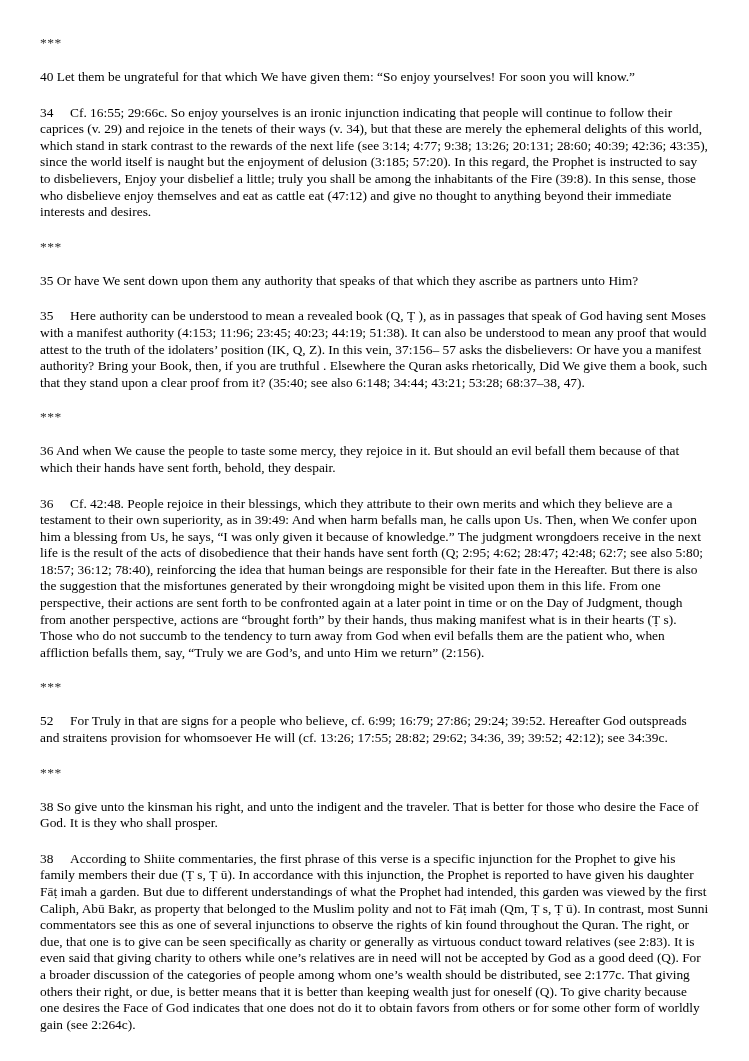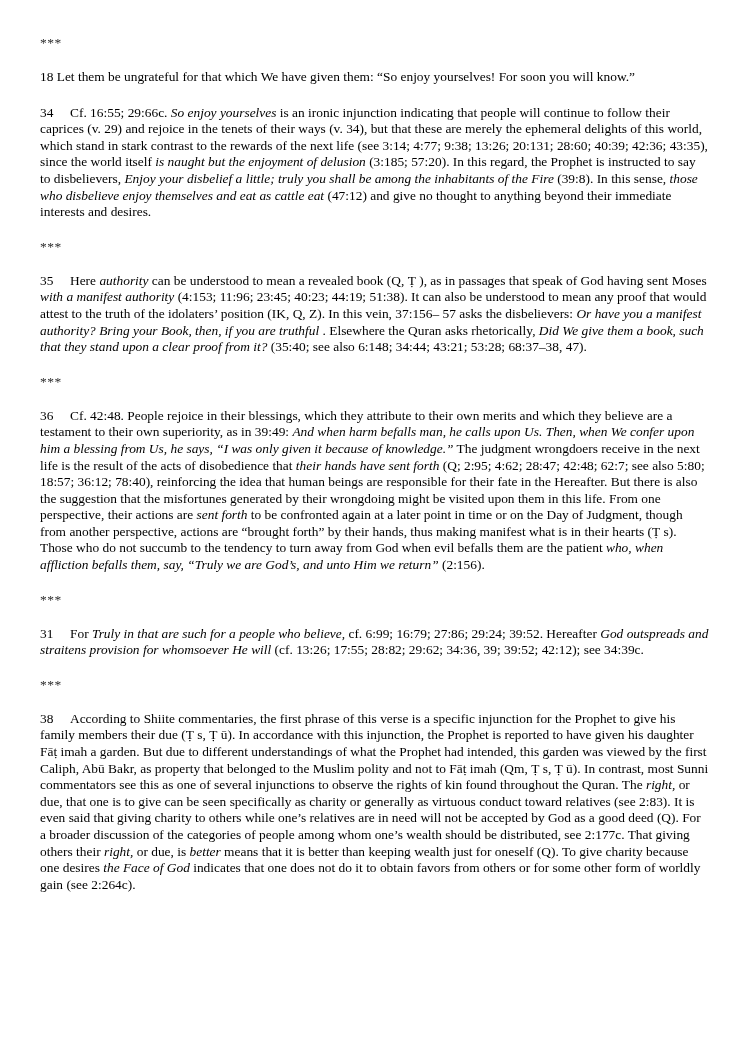--- a/index.html
+++ b/index.html
@@ -40,32 +40,35 @@
     font-size: 13.4px;
     line-height: 16.6px;
     margin: 0 0 19px 0;
     text-align: left;
     padding-left: 0;
   }
   .comment .cnum {
     display: inline-block;
     min-width: 30px;
   }
-  .it { font-style: italic; }
+  .it { }
 </style>
 </head>
 <body>
 
 <div id="page">
   <div class="content" id="content">
       <p class="sep">***</p>
-      <p class="verse">18 Let them be ungrateful for that which We have given them: “So enjoy yourselves! For soon you will know.”</p>
+      <p class="verse">40 Let them be ungrateful for that which We have given them: “So enjoy yourselves! For soon you will know.”</p>
       <p class="comment"><span class="cnum">34</span><span>Cf. 16:55; 29:66c. </span><span class="it">So enjoy yourselves</span><span> is an ironic injunction indicating that people will continue to follow their caprices (v. 29) and rejoice in the tenets of their ways (v. 34), but that these are merely the ephemeral delights of this world, which stand in stark contrast to the rewards of the next life (see 3:14; 4:77; 9:38; 13:26; 20:131; 28:60; 40:39; 42:36; 43:35), since the world itself </span><span class="it">is naught but the enjoyment of delusion</span><span> (3:185; 57:20). In this regard, the Prophet is instructed to say to disbelievers, </span><span class="it">Enjoy your disbelief a little; truly you shall be among the inhabitants of the Fire</span><span> (39:8). In this sense, </span><span class="it">those who disbelieve enjoy themselves and eat as cattle eat</span><span> (47:12) and give no thought to anything beyond their immediate interests and desires.</span></p>
       <p class="sep">***</p>
+      <p class="verse">35 Or have We sent down upon them any authority that speaks of that which they ascribe as partners unto Him?</p>
       <p class="comment"><span class="cnum">35</span><span>Here </span><span class="it">authority</span><span> can be understood to mean a revealed book (Q, Ṭ ), as in passages that speak of God having sent Moses </span><span class="it">with a manifest authority</span><span> (4:153; 11:96; 23:45; 40:23; 44:19; 51:38). It can also be understood to mean any proof that would attest to the truth of the idolaters’ position (IK, Q, Z). In this vein, 37:156– 57 asks the disbelievers: </span><span class="it">Or have you a manifest authority? Bring your Book, then, if you are truthful</span><span> . Elsewhere the Quran asks rhetorically, </span><span class="it">Did We give them a book, such that they stand upon a clear proof from it?</span><span> (35:40; see also 6:148; 34:44; 43:21; 53:28; 68:37–38, 47).</span></p>
       <p class="sep">***</p>
+      <p class="verse">36 And when We cause the people to taste some mercy, they rejoice in it. But should an evil befall them because of that which their hands have sent forth, behold, they despair.</p>
       <p class="comment"><span class="cnum">36</span><span>Cf. 42:48. People rejoice in their blessings, which they attribute to their own merits and which they believe are a testament to their own superiority, as in 39:49: </span><span class="it">And when harm befalls man, he calls upon Us. Then, when We confer upon him a blessing from Us, he says, “I was only given it because of knowledge.”</span><span> The judgment wrongdoers receive in the next life is the result of the acts of disobedience that </span><span class="it">their hands have sent forth</span><span> (Q; 2:95; 4:62; 28:47; 42:48; 62:7; see also 5:80; 18:57; 36:12; 78:40), reinforcing the idea that human beings are responsible for their fate in the Hereafter. But there is also the suggestion that the misfortunes generated by their wrongdoing might be visited upon them in this life. From one perspective, their actions are </span><span class="it">sent forth</span><span> to be confronted again at a later point in time or on the Day of Judgment, though from another perspective, actions are “brought forth” by their hands, thus making manifest what is in their hearts (Ṭ s). Those who do not succumb to the tendency to turn away from God when evil befalls them are the patient </span><span class="it">who, when affliction befalls them, say, “Truly we are God’s, and unto Him we return”</span><span> (2:156).</span></p>
       <p class="sep">***</p>
-      <p class="comment"><span class="cnum">31</span><span>For </span><span class="it">Truly in that are such for a people who believe,</span><span> cf. 6:99; 16:79; 27:86; 29:24; 39:52. Hereafter </span><span class="it">God outspreads and straitens provision for whomsoever He will</span><span> (cf. 13:26; 17:55; 28:82; 29:62; 34:36, 39; 39:52; 42:12); see 34:39c.</span></p>
+      <p class="comment"><span class="cnum">52</span><span>For </span><span class="it">Truly in that are signs for a people who believe,</span><span> cf. 6:99; 16:79; 27:86; 29:24; 39:52. Hereafter </span><span class="it">God outspreads and straitens provision for whomsoever He will</span><span> (cf. 13:26; 17:55; 28:82; 29:62; 34:36, 39; 39:52; 42:12); see 34:39c.</span></p>
       <p class="sep">***</p>
+      <p class="verse">38 So give unto the kinsman his right, and unto the indigent and the traveler. That is better for those who desire the Face of God. It is they who shall prosper.</p>
       <p class="comment"><span class="cnum">38</span><span>According to Shiite commentaries, the first phrase of this verse is a specific injunction for the Prophet to give his family members their due (Ṭ s, Ṭ ū). In accordance with this injunction, the Prophet is reported to have given his daughter Fāṭ imah a garden. But due to different understandings of what the Prophet had intended, this garden was viewed by the first Caliph, Abū Bakr, as property that belonged to the Muslim polity and not to Fāṭ imah (Qm, Ṭ s, Ṭ ū). In contrast, most Sunni commentators see this as one of several injunctions to observe the rights of kin found throughout the Quran. The </span><span class="it">right,</span><span> or due, that one is to give can be seen specifically as charity or generally as virtuous conduct toward relatives (see 2:83). It is even said that giving charity to others while one’s relatives are in need will not be accepted by God as a good deed (Q). For a broader discussion of the categories of people among whom one’s wealth should be distributed, see 2:177c. That giving others their </span><span class="it">right,</span><span> or due, is </span><span class="it">better</span><span> means that it is better than keeping wealth just for oneself (Q). To give charity because one desires </span><span class="it">the Face of God</span><span> indicates that one does not do it to obtain favors from others or for some other form of worldly gain (see 2:264c).</span></p>
     </div>
 </div>
 
 </body></html>

